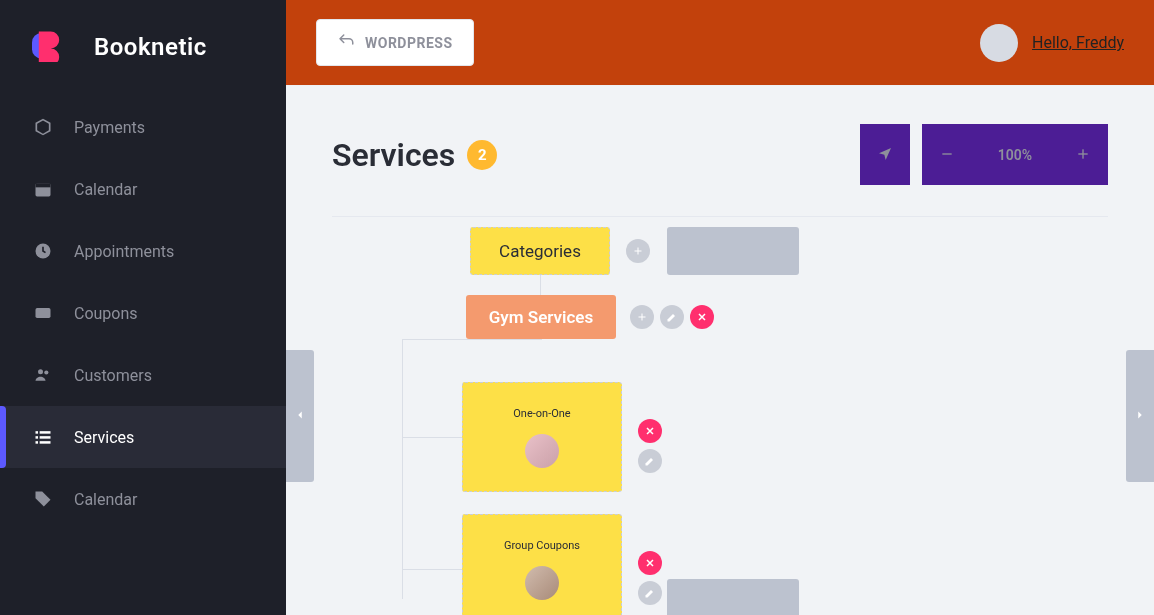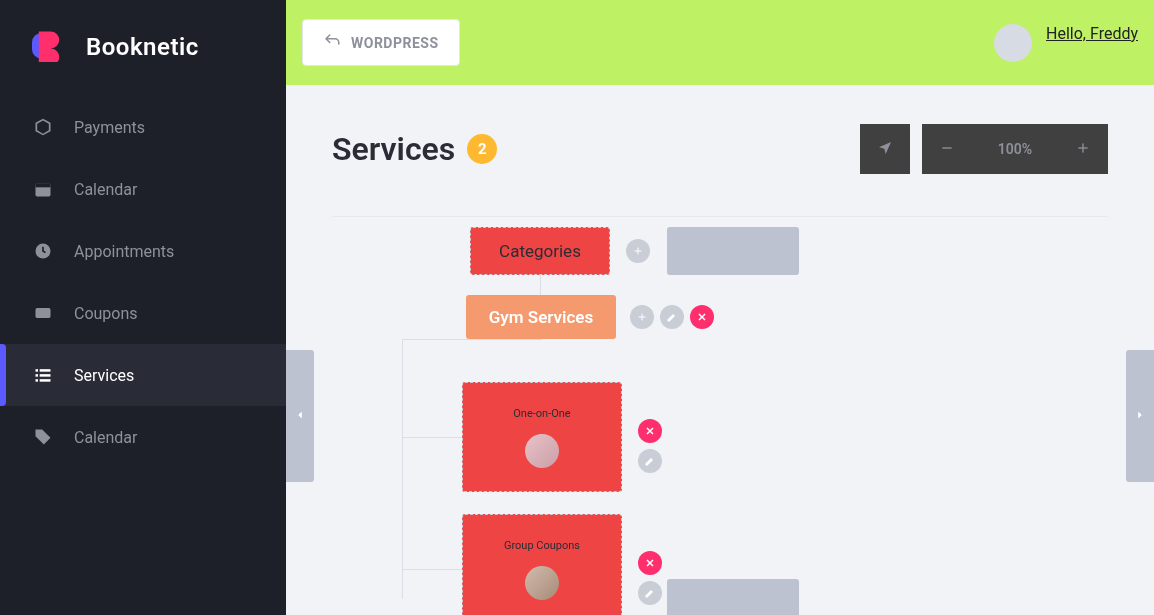--- a/index.html
+++ b/index.html
@@ -1,52 +1,52 @@
 <!DOCTYPE html>
 <html><head>
 <meta charset="utf-8">
 <style>
 *{box-sizing:border-box;margin:0;padding:0;font-family:-apple-system,BlinkMacSystemFont,"Segoe UI",Roboto,sans-serif}
 body{width:1154px;height:615px;overflow:hidden;background:#fff;display:flex}
 
 
 .sidebar{width:286px;height:100%;background:#1e2029;color:#8e909b;display:flex;flex-direction:column;padding-top:18px}
-.brand{display:flex;align-items:center;gap:20px;padding:10px 32px 30px}
+.brand{display:flex;align-items:center;gap:28px;padding:10px 32px 30px}
 .brand svg{width:34px;height:34px}
 .brand-name{color:#fff;font-size:24px;font-weight:600;letter-spacing:.5px}
 .nav{display:flex;flex-direction:column}
 .nav-item{display:flex;align-items:center;gap:20px;padding:20px 32px;font-size:16px;color:#8e909b;cursor:pointer;position:relative}
 .nav-item.active{background:#292b37;color:#fff}
 .nav-item.active::before{content:"";position:absolute;left:0;top:0;bottom:0;width:6px;background:#5c59ff;border-radius:0 4px 4px 0}
 .nav-item .icon{width:22px;height:22px;display:flex;align-items:center;justify-content:center}
 .nav-item .icon svg{width:20px;height:20px;fill:currentColor}
 
 
 .main{flex:1;height:100%;display:flex;flex-direction:column;background:#f1f3f6}
-.topbar{height:86px;background:#bef264;display:flex;align-items:center;justify-content:space-between;padding:0 16px;border-bottom:1px solid #eef0f4}
+.topbar{height:86px;background:#c2410c;display:flex;align-items:center;justify-content:space-between;padding:0 30px;border-bottom:1px solid #eef0f4}
 .wp-btn{display:flex;align-items:center;gap:10px;border:1px solid #e3e6ec;border-radius:4px;padding:12px 20px;color:#8e909b;font-weight:700;font-size:14px;letter-spacing:.5px;background:#fff;cursor:pointer}
 .wp-btn svg{width:18px;height:18px;stroke:#8e909b;fill:none;stroke-width:2}
-.user-area{display:flex;gap:14px}
+.user-area{display:flex;align-items:center;gap:14px}
 .avatar{width:38px;height:38px;border-radius:50%;background:#d7dbe3}
 .user-link{font-size:16px;text-decoration:underline;color:#222;cursor:pointer}
 
 
 .content{flex:1;position:relative;padding:38px 46px 0}
 .page-head{display:flex;align-items:center;justify-content:space-between;margin-bottom:28px}
 .page-title{display:flex;align-items:center;gap:12px;font-size:32px;font-weight:600;color:#2a2d36}
 .badge{display:inline-flex;align-items:center;justify-content:center;min-width:30px;height:30px;border-radius:15px;background:#ffb930;color:#fff;font-size:15px;font-weight:700}
 .zoom-controls{display:flex;gap:12px}
-.zoom-btn,.zoom-val{height:50px;background:#404040;display:flex;align-items:center;justify-content:center;color:#8e909b;border:none}
+.zoom-btn,.zoom-val{height:61px;background:#4c1d95;display:flex;align-items:center;justify-content:center;color:#8e909b;border:none}
 .zoom-btn{width:50px;font-size:20px;cursor:pointer}
 .zoom-val{width:86px;font-size:14px;font-weight:600}
 .zoom-controls svg{width:16px;height:16px;fill:#8e909b}
 
 
 .canvas{position:absolute;left:46px;right:46px;top:130px;bottom:0;border-top:1px solid #e5e8ef}
-.node{position:absolute;background:#ef4444;border:1px dashed #c9cdd6;border-radius:3px;display:flex;align-items:center;justify-content:center;padding:0 20px;color:#2a2d36;font-size:17px}
+.node{position:absolute;background:#fde047;border:1px dashed #c9cdd6;border-radius:3px;display:flex;align-items:center;justify-content:center;padding:0 20px;color:#2a2d36;font-size:17px}
 .node-root{left:138px;top:10px;height:48px;width:140px}
 .node-cat{left:134px;top:78px;height:44px;width:150px;background:#f49a6e;border:none;color:#fff;font-weight:600}
 .node-svc{left:130px;top:165px;width:160px;height:110px;flex-direction:column;gap:14px;font-size:11px}
 .node-svc2{top:297px}
 .mini-avatar{width:34px;height:34px;border-radius:50%}
 .mini-avatar.a{background:linear-gradient(135deg,#e9c1c9,#caa0a8)}
 .mini-avatar.b{background:linear-gradient(135deg,#d1bcae,#a88a78)}
 .circ{position:absolute;width:24px;height:24px;border-radius:50%;display:flex;align-items:center;justify-content:center;cursor:pointer}
 .circ.gray{background:#c9cdd6;color:#fff}
 .circ.pink{background:#ff2f6e;color:#fff}
@@ -122,20 +122,30 @@
         </span>
       <span>Appointments</span>
     </div>
     <div class="nav-item">
       <span class="icon">
           <svg viewBox="0 0 24 24">
             <rect x="3" y="6" width="18" height="12" rx="2"></rect>
           </svg>
         </span>
       <span>Coupons</span>
+    </div>
+    <div class="nav-item">
+      <span class="icon">
+          <svg viewBox="0 0 24 24">
+            <circle cx="9" cy="8" r="3"></circle>
+            <circle cx="16" cy="9" r="2.5"></circle>
+            <path d="M3 19c0-3 3-5 6-5s6 2 6 5"></path>
+          </svg>
+        </span>
+      <span>Customers</span>
     </div>
     <div class="nav-item active">
       <span class="icon">
           <svg viewBox="0 0 24 24" fill="#5c59ff">
             <rect x="3" y="5" width="3" height="3"></rect>
             <rect x="8" y="5" width="13" height="3"></rect>
             <rect x="3" y="11" width="3" height="3"></rect>
             <rect x="8" y="11" width="13" height="3"></rect>
             <rect x="3" y="17" width="3" height="3"></rect>
             <rect x="8" y="17" width="13" height="3"></rect>

